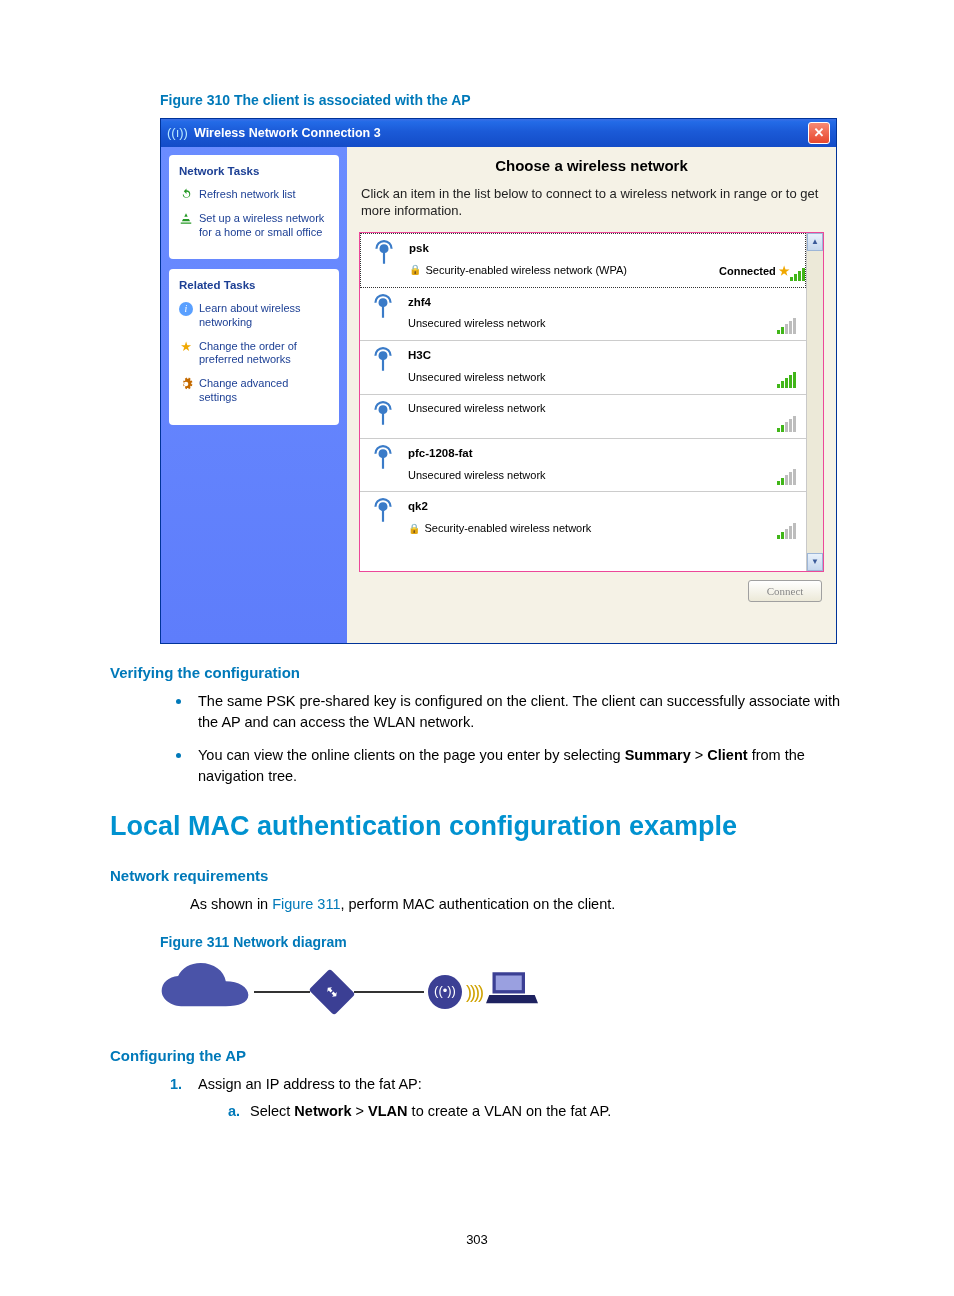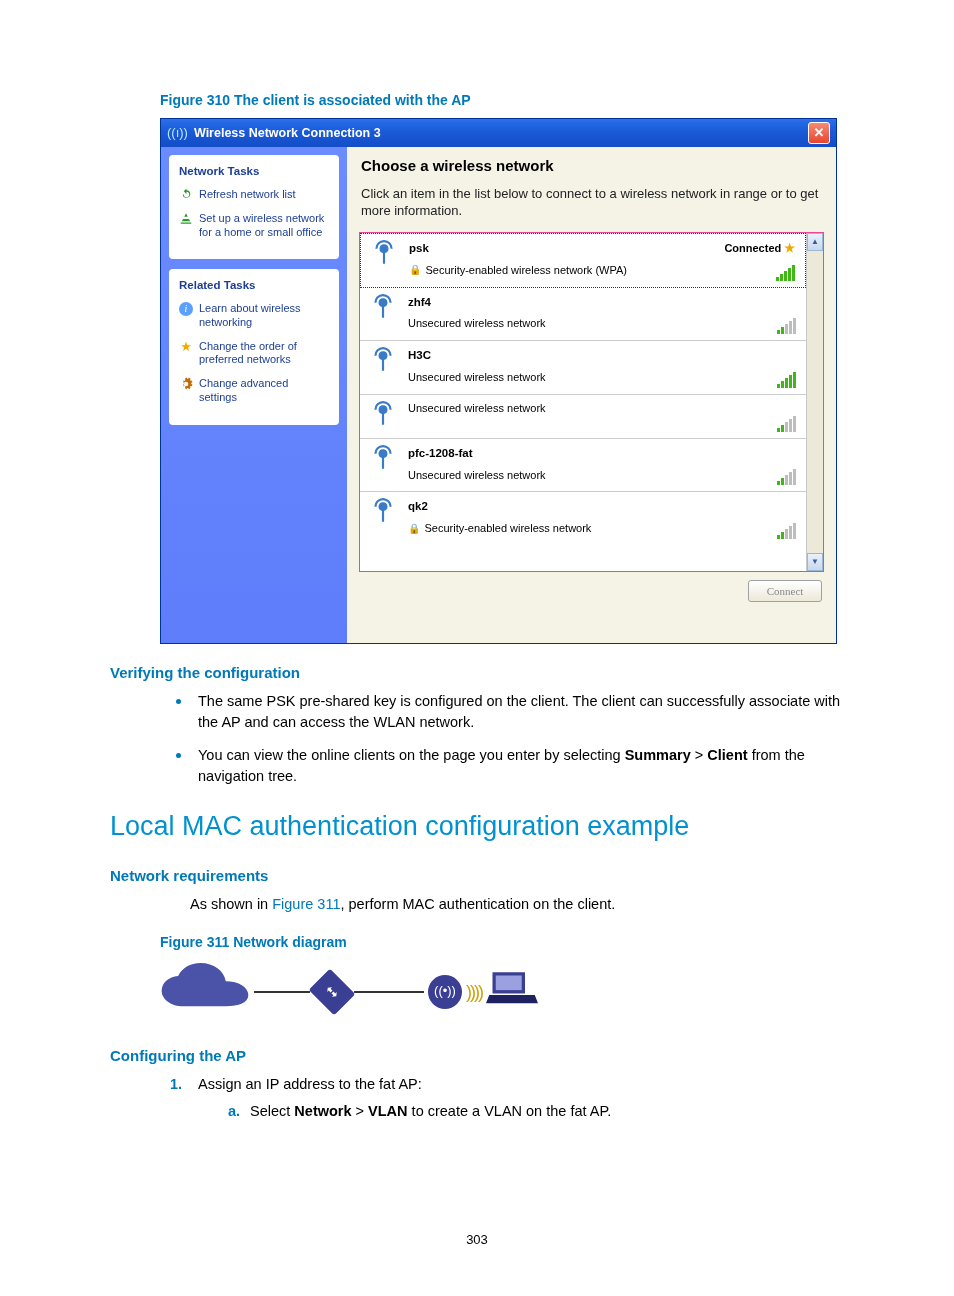--- a/index.html
+++ b/index.html
@@ -1,21 +1,21 @@
 <!DOCTYPE html>
 <html><head>
 <meta charset="utf-8">
 <style>
   body { margin:0; font-family:Arial,Helvetica,sans-serif; background:#fff; }
   .page { width:954px; min-height:1296px; box-sizing:border-box; padding:90px 110px 40px 110px; position:relative; color:#000; font-size:14.5px; line-height:1.45; }
 
   
   .fig-cap { color:#0079b9; font-weight:bold; font-size:14px; margin:0 0 8px 50px; font-family:Arial,Helvetica,sans-serif; }
   .h3-blue { color:#0079b9; font-weight:bold; font-size:15px; margin:18px 0 8px 0; }
-  .h2-light { color:#0092d0; font-weight:normal; font-size:27px; margin:20px 0 14px 0; font-family:Arial,Helvetica,sans-serif; }
+  .h2-light { color:#0092d0; font-weight:bold; font-size:27px; margin:20px 0 14px 0; font-family:Arial,Helvetica,sans-serif; }
   .body-indent { margin-left:80px; }
   ul.doc { list-style:none; padding-left:0; margin:6px 0; }
   ul.doc>li { position:relative; padding-left:28px; margin:6px 0 12px 60px; }
   ul.doc>li:before { content:""; position:absolute; left:6px; top:8px; width:5px; height:5px; border-radius:50%; background:#0079b9; }
   ol.num { list-style:none; padding:0; margin:0; }
   ol.num>li { padding-left:28px; margin:6px 0 6px 60px; position:relative; }
   ol.num .n { position:absolute; left:0; color:#0079b9; font-weight:bold; }
   ol.sub { list-style:none; padding:0; margin:6px 0 0 30px; }
   ol.sub>li { position:relative; padding-left:22px; }
   ol.sub .sn { position:absolute; left:0; color:#0079b9; font-weight:bold; }
@@ -42,37 +42,37 @@
   .ico-ref svg{width:13px;height:13px}
   .ico-set svg{width:14px;height:14px}
   .ico-info{background:#5aa0ff;color:#fff;border-radius:50%;font-family:Georgia,serif;font-style:italic;font-size:10px;}
   .ico-star{color:#f0a800;font-size:13px;}
   .ico-adv svg{width:14px;height:14px}
   .tasks-filler { height:200px; }
 
   
   .right { flex:1; background:#f5f2e6; display:flex; flex-direction:column; }
   .rhead { padding:10px 14px 6px; }
-  .rtitle { font:bold 15px Tahoma,Arial; margin:0 0 12px 0; }
+  .rtitle { font:bold 15px Tahoma,Arial; margin:0 0 12px 0;text-align:center; }
   .rsub { font-size:13px; line-height:1.3; color:#222; margin-bottom:6px; }
   .netlist { border:1px solid #ec4899; background:#fff; margin:0 12px 0 12px; height:338px; overflow:hidden; position:relative; display:flex; }
   .netlist-inner { flex:1; }
   .sc { width:16px; background:#ece9d8; border-left:1px solid #c9c9c9; display:flex; flex-direction:column; }
   .sc-btn { height:16px; background:linear-gradient(#e8f1fb,#c7d8ee); border:1px solid #9db6d7; display:flex; align-items:center; justify-content:center; font-size:8px; color:#3a5a99;}
   .sc-track { flex:1; }
 
   .nrow { border-bottom:1px solid #ccc; padding:6px 10px 6px 10px; display:flex; gap:10px; }
   .nrow.sel { border:1px dotted #333; }
   .anticon { width:28px; flex-shrink:0; color:#2a78c8; }
   .anticon svg{ width:26px; }
   .ninfo { flex:1; }
   .nname { font-weight:bold; font-size:11.5px; margin-bottom:6px; }
   .nsec { font-size:11px; margin-bottom:2px; display:flex; align-items:center; gap:4px; }
   .lock { color:#d08a00; font-size:10px; }
-  .nright { width:76px; display:flex; flex-direction:column; align-items:flex-end; justify-content:space-between; }
+  .nright { width:76px; display:flex; flex-direction:row; align-items:flex-end; justify-content:space-between; }
   .conn { font-size:11px; font-weight:bold; display:flex; align-items:center; gap:3px; }
   .star { color:#f0a800; font-size:12px; }
   .bars { display:flex; align-items:flex-end; gap:1px; height:16px; }
   .bars span { width:3px; background:#bdbdbd; }
   .bars .g { background:#41b619; }
   .b1{height:4px}.b2{height:7px}.b3{height:10px}.b4{height:13px}.b5{height:16px}
 
   .btnrow { display:flex; justify-content:flex-end; padding:8px 14px 10px; }
   .btn { min-width:74px; height:22px; border:1px solid #a0a0a0; background:linear-gradient(#fff,#ece9d8); color:#888; font:11px Tahoma; border-radius:3px; }
 

